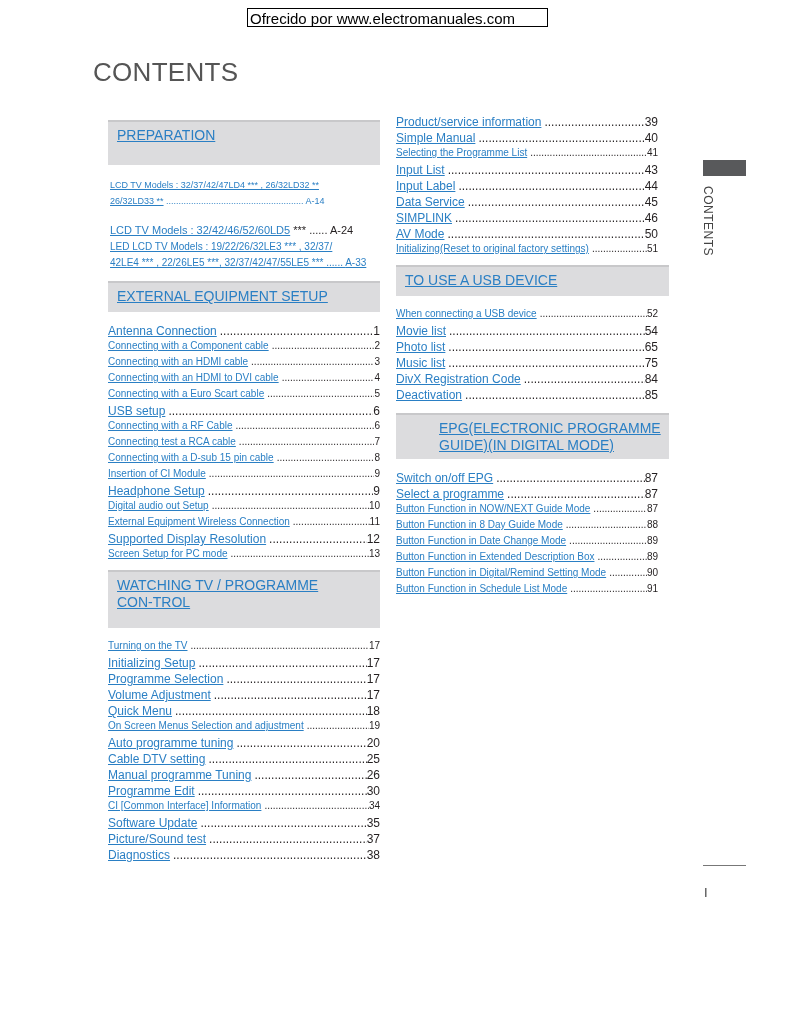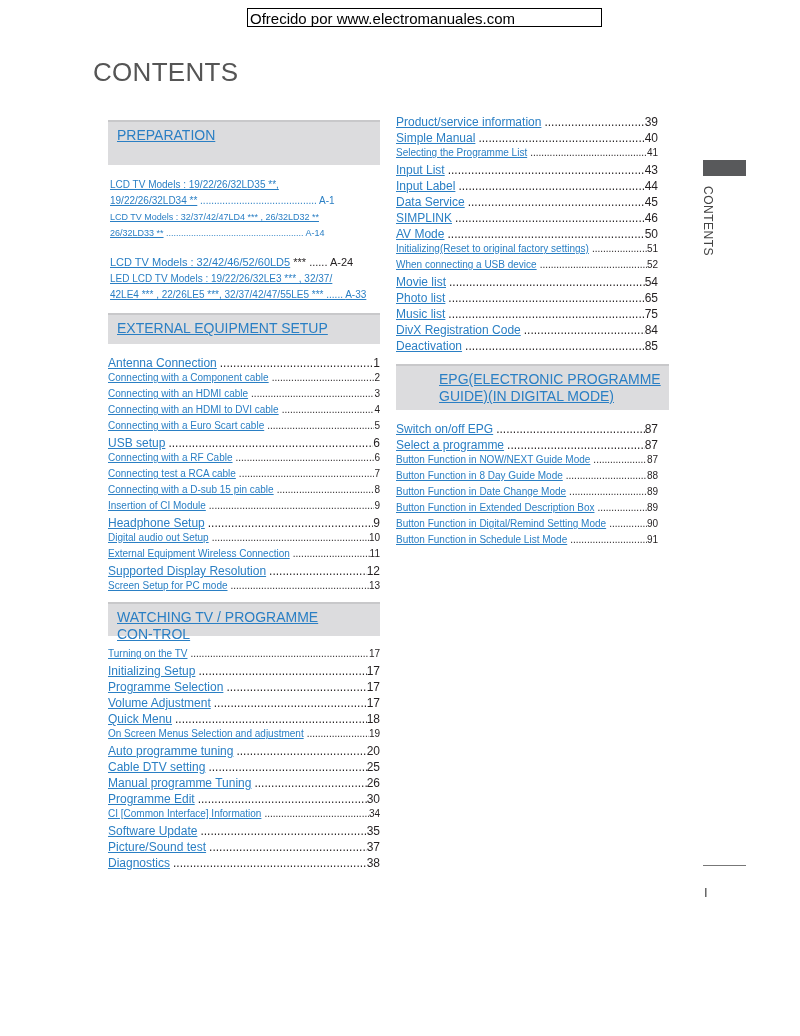--- a/index.html
+++ b/index.html
@@ -1,18 +1,18 @@
 <!DOCTYPE html>
 <html><head>
 <meta charset="utf-8">
 <style>
   html, body { margin:0; padding:0; background:#ffffff; }
   body { width:800px; height:1036px; position:relative; overflow:hidden;
          font-family:"Liberation Sans", sans-serif; color:#231f20; }
-  .banner { position:absolute; left:247px; top:8px; width:355px; height:19px;
+  .banner { position:absolute; left:247px; top:8px; width:301px; height:19px;
             border:1px solid #000; font-size:15px; line-height:19px; padding-left:2px;
             box-sizing:border-box; white-space:nowrap; color:#000; }
   .page-title { position:absolute; left:93px; top:57px; font-size:26px; color:#555; letter-spacing:0.3px; }
   .col { position:absolute; }
   .sec { background:#dcdcde; border-top:2px solid #c8c8ca; box-sizing:border-box;
          padding:5px 9px 6px 9px; margin-bottom:12px; }
   .sec a { color:#2a7fc4; font-size:14px; line-height:17px; text-decoration:underline; display:block; }
   .entry { display:flex; align-items:flex-start; white-space:nowrap; overflow:hidden; }
   .entry a { color:#2a7fc4; text-decoration:underline; }
   .entry .dots { flex:1 1 auto; overflow:hidden; color:#231f20; margin-left:3px; }
@@ -34,26 +34,20 @@
 <body>
 
 <div class="banner">Ofrecido por www.electromanuales.com</div>
 <div class="page-title">CONTENTS</div>
 
 <div class="col" style="left:108px; top:120px; width:272px;">
   <div class="sec" style="height:45px;">
     <a>PREPARATION</a>
   </div>
   <div id="prep" style="margin-left:2px;">
-    <div class="multi">
-      <a>LCD TV Models : 19/22/26/32LD35 **,</a><br>
-      <a>19/22/26/32LD34 **</a>
-      <span>..........................................</span>
-      <span class="pg">A-1</span>
-    </div>
     <div class="multi" style="font-size:9px;">
       <a>LCD TV Models : 32/37/42/47LD4 *** , 26/32LD32 **</a><br>
       <a>26/32LD33 **</a>
       <span>.......................................................</span>
       <span class="pg">A-14</span>
     </div>
     <div class="multi" style="font-size:11px; line-height:18px; color:#231f20;margin-top:12px;">
       <a>LCD TV Models : 32/42/46/52/60LD5</a>
       <span>*** ......</span>
       <span style="color:#231f20">A-24</span>
@@ -139,21 +133,21 @@
         <span class="dots"></span>
         <span class="pg">12</span>
       </div>
       <div class="entry sm">
         <a>Screen Setup for PC mode</a>
         <span class="dots"></span>
         <span class="pg">13</span>
       </div>
     </div>
 
-  <div class="sec" style="height:34px; margin-top:6px;">
+  <div class="sec" style="height:58px; margin-top:6px;">
     <a style="width:235px;">WATCHING TV / PROGRAMME CON-TROL</a>
   </div>
   <div class="list">
       <div class="entry sm">
         <a>Turning on the TV</a>
         <span class="dots"></span>
         <span class="pg">17</span>
       </div>
       <div class="entry lg">
         <a>Initializing Setup</a>
@@ -265,20 +259,23 @@
         <span class="dots"></span>
         <span class="pg">50</span>
       </div>
       <div class="entry sm">
         <a>Initializing(Reset to original factory settings)</a>
         <span class="dots"></span>
         <span class="pg">51</span>
       </div>
     </div>
 
+  <div class="sec" style="height:31px; margin-top:6px; width:273px;">
+    <a>TO USE A USB DEVICE</a>
+  </div>
   <div class="list">
       <div class="entry sm">
         <a>When connecting a USB device</a>
         <span class="dots"></span>
         <span class="pg">52</span>
       </div>
       <div class="entry lg">
         <a>Movie list</a>
         <span class="dots"></span>
         <span class="pg">54</span>

